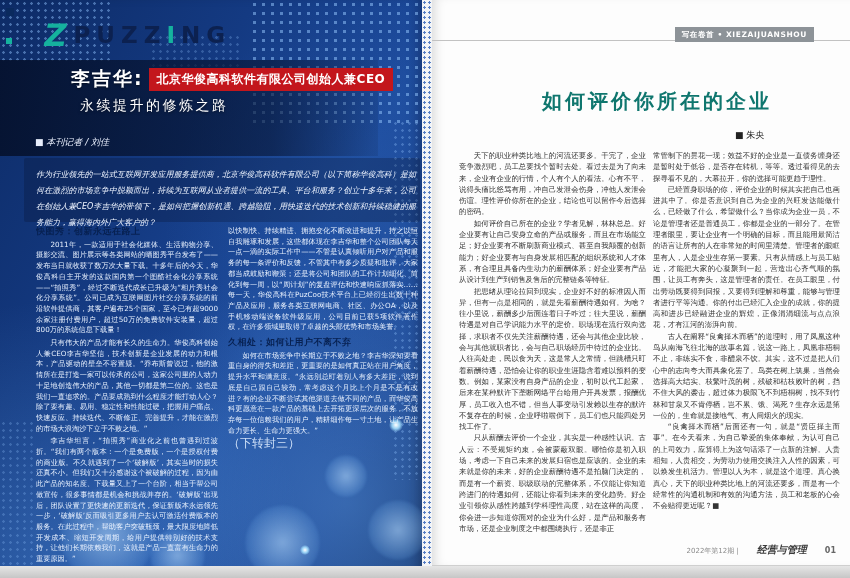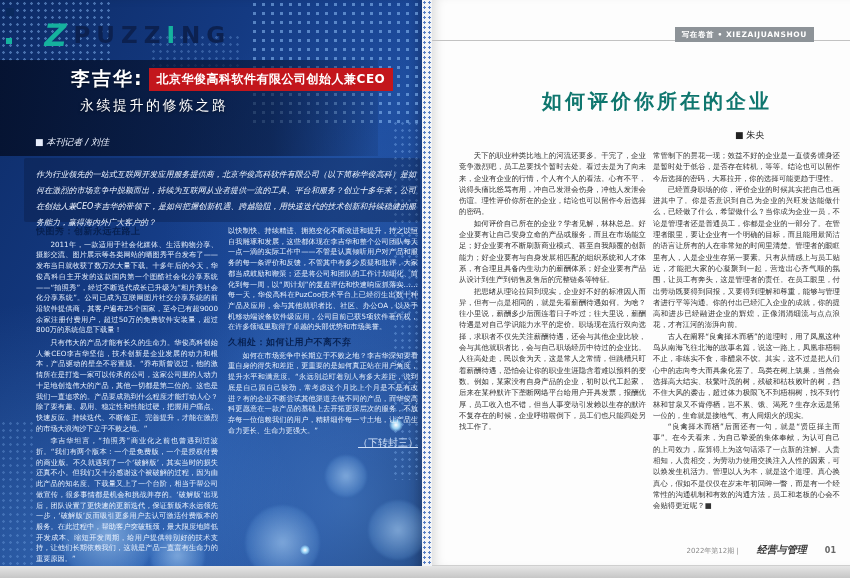--- a/index.html
+++ b/index.html
@@ -49,21 +49,21 @@
          font-style:italic;color:#eef4ff;text-align:justify;}
 
   .col{position:absolute;top:226px;color:#e7f0fe;font-size:7.2px;line-height:10.7px;
        text-align:justify;overflow:hidden;}
   .col-1{left:36px;width:182px;height:342px;}
   .col-2{left:228px;width:190px;height:346px;}
   .col h3{margin:0 0 3px 0;font-size:9px;font-weight:bold;color:#072152;letter-spacing:.5px;}
   .col h3.h2{margin-top:4px;font-family:Liberation Serif, serif;}
   .col p{margin:0 0 2px 0;text-indent:2em;}
   .col p.cont{text-indent:0;}
-  .turn-note{text-align:right;font-size:10px;color:#cfe0f8;margin-top:2px;text-decoration:underline;}
+  .turn-note{font-size:12px;color:#cfe0f8;margin-top:2px;}
 
   
   .gutter{position:absolute;left:422px;top:0;width:10px;height:572px;background:#f2f4f7;
     background-image:radial-gradient(rgba(45,95,185,.8) 1px,transparent 1.4px);
     background-size:5px 5px;}
 
   
   .page-right{position:absolute;left:432px;top:0;width:418px;height:565px;background:#fdfdfd;
     overflow:hidden;box-shadow:inset 9px 0 12px -7px rgba(0,0,0,.16);}
   .rp-rule{position:absolute;left:0;top:40px;width:418px;height:1px;background:#c2c2c2;}
@@ -130,46 +130,47 @@
     <div class="intro">作为行业领先的一站式互联网开发应用服务提供商，北京华俊高科软件有限公司（以下简称华俊高科）是如何在激烈的市场竞争中脱颖而出，持续为互联网从业者提供一流的工具、平台和服务？创立十多年来，公司在创始人兼CEO李吉华的带领下，是如何把握创新机遇、跨越险阻，用快速迭代的技术创新和持续稳健的服务能力，赢得海内外广大客户的？</div>
 
     <div class="col col-1">
       <h3>快图秀：创新永远在路上</h3>
       <p>2011年，一款适用于社会化媒体、生活购物分享、摄影交流、图片展示等各类网站的晒图秀平台发布了——发布当日就收获了数万次大量下载。十多年后的今天，华俊高科自主开发的这款国内第一个图酷社会化分享系统——“拍照秀”，经过不断迭代成长已升级为“相片秀社会化分享系统”。公司已成为互联网图片社交分享系统的前沿软件提供商，其客户遍布25个国家，至今已有超9000余家注册付费用户，超过50万的免费软件安装量，超过800万的系统信息下载量！</p>
       <p>只有伟大的产品才能有长久的生命力。华俊高科创始人兼CEO李吉华坚信，技术创新是企业发展的动力和根本，产品驱动的壁垒不容置疑。“乔布斯曾说过，他的激情所在是打造一家可以传承的公司，这家公司里的人动力十足地创造伟大的产品，其他一切都是第二位的。这也是我们一直追求的。产品要成熟到什么程度才能打动人心？除了要有趣、易用、稳定性和性能过硬，把握用户痛点、快速反应、持续迭代、不断修正、完善提升，才能在激烈的市场大浪淘沙下立于不败之地。”</p>
       <p>李吉华坦言，“拍照秀”商业化之前也曾遇到过波折。“我们有两个版本：一个是免费版，一个是授权付费的商业版。不久就遇到了一个‘破解版’，其实当时的损失还真不小。但我们又十分感谢这个被破解的过程，因为由此产品的知名度、下载量又上了一个台阶，相当于帮公司做宣传，很多事情都是机会和挑战并存的。‘破解版’出现后，团队设置了更快速的更新迭代，保证新版本永远领先一步，‘破解版’反而吸引更多用户去认可激活付费版本的服务。在此过程中，帮助客户突破瓶颈，最大限度地降低开发成本、缩短开发周期，给用户提供特别好的技术支持，让他们长期依赖我们，这就是产品一直富有生命力的重要原因。”</p>
     </div>
 
     <div class="col col-2">
-      <p class="cont">以快制快、持续精进、拥抱变化不断改进和提升，持之以恒自我雕琢和发展，这些都体现在李吉华和整个公司团队每天一点一滴的实际工作中——不管是认真倾听用户对产品和服务的每一条评价和反馈，不管其中有多少质疑和批评，大家都当成鼓励和鞭策；还是将公司和团队的工作计划细化、简化到每一周，以“周计划”的复盘评估和快速响应抓落实……每一天，华俊高科在PuzCoo技术平台上已经衍生出数十种产品及应用，会与其他就职者比、社区、办公OA，以及手机移动端设备软件级应用，公司目前已获5项软件著作权，在许多领域里取得了卓越的头部优势和市场美誉。</p>
+      <p class="cont">以快制快、持续精进、拥抱变化不断改进和提升，持之以恒自我雕琢和发展，这些都体现在李吉华和整个公司团队每天一点一滴的实际工作中——不管是认真倾听用户对产品和服务的每一条评价和反馈，不管其中有多少质疑和批评，大家都当成鼓励和鞭策；还是将公司和团队的工作计划细化、简化到每一周，以“周计划”的复盘评估和快速响应抓落实……每一天，华俊高科在PuzCoo技术平台上已经衍生出数十种产品及应用，服务各类互联网电商、社区、办公OA，以及手机移动端设备软件级应用，公司目前已获5项软件著作权，在许多领域里取得了卓越的头部优势和市场美誉。</p>
       <h3 class="h2">久相处：如何让用户不离不弃</h3>
       <p>如何在市场竞争中长期立于不败之地？李吉华深知要看重自身的得失和差距，更重要的是如何真正站在用户角度，提升水平和满意度。“永远别总盯着别人有多大差距，说到底是自己跟自己较劲，常考虑这个月比上个月是不是有改进？有的企业不断尝试其他渠道去做不同的产品，而华俊高科更愿意在一款产品的基础上去开拓更深层次的服务，不放弃每一位信赖我们的用户，精耕细作每一寸土地，让产品生命力更长、生命力更强大。”</p>
       <div class="turn-note">（下转封三）</div>
     </div>
   </div>
 
   <div class="gutter"></div>
 
   <div class="page-right">
     <div class="rp-rule"></div>
     <div class="rp-badge">写在卷首 • XIEZAIJUANSHOU</div>
     <h1 class="rp-title">如何评价你所在的企业</h1>
     <div class="rp-author">■ 朱央</div>
 
     <div class="rcol rcol-1">
       <p>天下的职业种类比地上的河流还要多。干完了，企业竞争激烈吧，员工总要找个暂时去处。看过去是为了向未来，企业有企业的行情，个人有个人的看法。心有不平，说得头痛比怒骂有用，冲自己发泄会伤身，冲他人发泄会伤谊。理性评价你所在的企业，结论也可以留作今后选择的密码。</p>
       <p>如何评价自己所在的企业？学者见解，林林总总。好企业要有让自己安身立命的产品或服务，而且在市场能立足；好企业要有不断刷新商业模式、甚至自我颠覆的创新能力；好企业要有与自身发展相匹配的组织系统和人才体系，有合理且具备内生动力的薪酬体系；好企业要有产品从设计到生产到销售及售后的完整链条等特征。</p>
       <p>把思绪从理论拉回到现实，企业好不好的标准因人而异，但有一点是相同的，就是先看薪酬待遇如何。为啥？往小里说，薪酬多少后面连着日子咋过；往大里说，薪酬待遇是对自己学识能力水平的定价。职场现在流行双向选择，求职者不仅先关注薪酬待遇，还会与其他企业比较，会与其他就职者比，会与自己职场经历中待过的企业比。人往高处走，民以食为天，这是常人之常情，但跳槽只盯着薪酬待遇，恐怕会让你的职业生涯隐含着难以预料的变数。例如，某家没有自身产品的企业，初时以代工起家，后来在某种默许下垄断网络平台给用户开具发票，报酬优厚，员工收入也不错，但当人事变动引发赖以生存的默许不复存在的时候，企业呼啦啦倒下，员工们也只能四处另找工作了。</p>
+      <p>只从薪酬去评价一个企业，其实是一种感性认识。古人云：不受规矩约束，会被蒙蔽双眼。哪怕你是初入职场，考虑一下自己未来的发展归宿也是应该的。企业的未来就是你的未来，好的企业薪酬待遇不是拍脑门决定的，而是有一个薪资、职级联动的完整体系，不仅能让你知道跨进门的待遇如何，还能让你看到未来的变化趋势。好企业引领你从感性跨越到学科理性高度，站在这样的高度，你会进一步知道你面对的企业为什么好，是产品和服务有市场，还是企业制度之中都围绕执行，还是非正</p>
     </div>
 
     <div class="rcol rcol-2">
-      <p class="cont">常管制下的昙花一现；效益不好的企业是一直债务缠身还是暂时处于低谷，是否存在转机，等等。结论也可以留作今后选择的密码，大幕拉开，你的选择可能更趋于理性。</p>
+      <p class="cont">常管制下的昙花一现；效益不好的企业是一直债务缠身还是暂时处于低谷，是否存在转机，等等。透过看得见的去探寻看不见的，大幕拉开，你的选择可能更趋于理性。</p>
       <p>已经置身职场的你，评价企业的时候其实把自己也画进其中了。你是否意识到自己为企业的兴旺发达能做什么，已经做了什么，希望做什么？当你成为企业一员，不论是管理者还是普通员工，你都是企业的一部分了。在管理者眼里，要让企业有一个明确的目标，而且能用最简洁的语言让所有的人在非常短的时间里清楚。管理者的眼眶里有人，人是企业生存第一要素。只有从情感上与员工贴近，才能把大家的心凝聚到一起，营造出心齐气顺的氛围，让员工有奔头，这是管理者的责任。在员工眼里，付出劳动既要得到回报，又要得到理解和尊重，能够与管理者进行平等沟通。你的付出已经汇入企业的成就，你的提高和进步已经融进企业的辉煌，正像涓涓细流与点点浪花，才有江河的澎湃向前。</p>
       <p>古人在阐释“良禽择木而栖”的道理时，用了凤凰这种鸟从南海飞往北海的故事名篇，说这一路上，凤凰非梧桐不止，非练实不食，非醴泉不饮。其实，这不过是把人们心中的志向夸大而具象化罢了。鸟类在树上筑巢，当然会选择高大结实、枝繁叶茂的树，残破和枯枝败叶的树，挡不住大风的袭击，超过体力极限飞不到梧桐树，找不到竹林和甘泉又不肯停栖，岂不累、饿、渴死？生存永远是第一位的，生命就是接地气、有人间烟火的现实。</p>
-      <p>“良禽择木而栖”后面还有一句，就是“贤臣择主而事”。在今天看来，为自己挚爱的集体奉献，为认可自己的上司效力，应算得上为这句话添了一点新的注解。人贵相知，人贵相交，为劳动力使用交换注入人性的因素，可以焕发生机活力。管理以人为本，就是这个道理。真心换真心，假如不是仅仅在岁末年初回眸一瞥，而是有一个经常性的沟通机制和有效的沟通方法，员工和老板的心会不会贴得更近呢？■</p>
+      <p>“良禽择木而栖”后面还有一句，就是“贤臣择主而事”。在今天看来，为自己挚爱的集体奉献，为认可自己的上司效力，应算得上为这句话添了一点新的注解。人贵相知，人贵相交，为劳动力使用交换注入人性的因素，可以焕发生机活力。管理以人为本，就是这个道理。真心换真心，天下的职业种类比地上的河流还要多，而是有一个经常性的沟通机制和有效的沟通方法，员工和老板的心会不会贴得更近呢？■</p>
     </div>
 
     <div class="rp-footer">
       <span>2022年第12期 |</span>
       <span class="mag-name">经营与管理</span>
       <span class="page-num">01</span>
     </div>
   </div>
 
   <div class="bottom-edge"></div>

